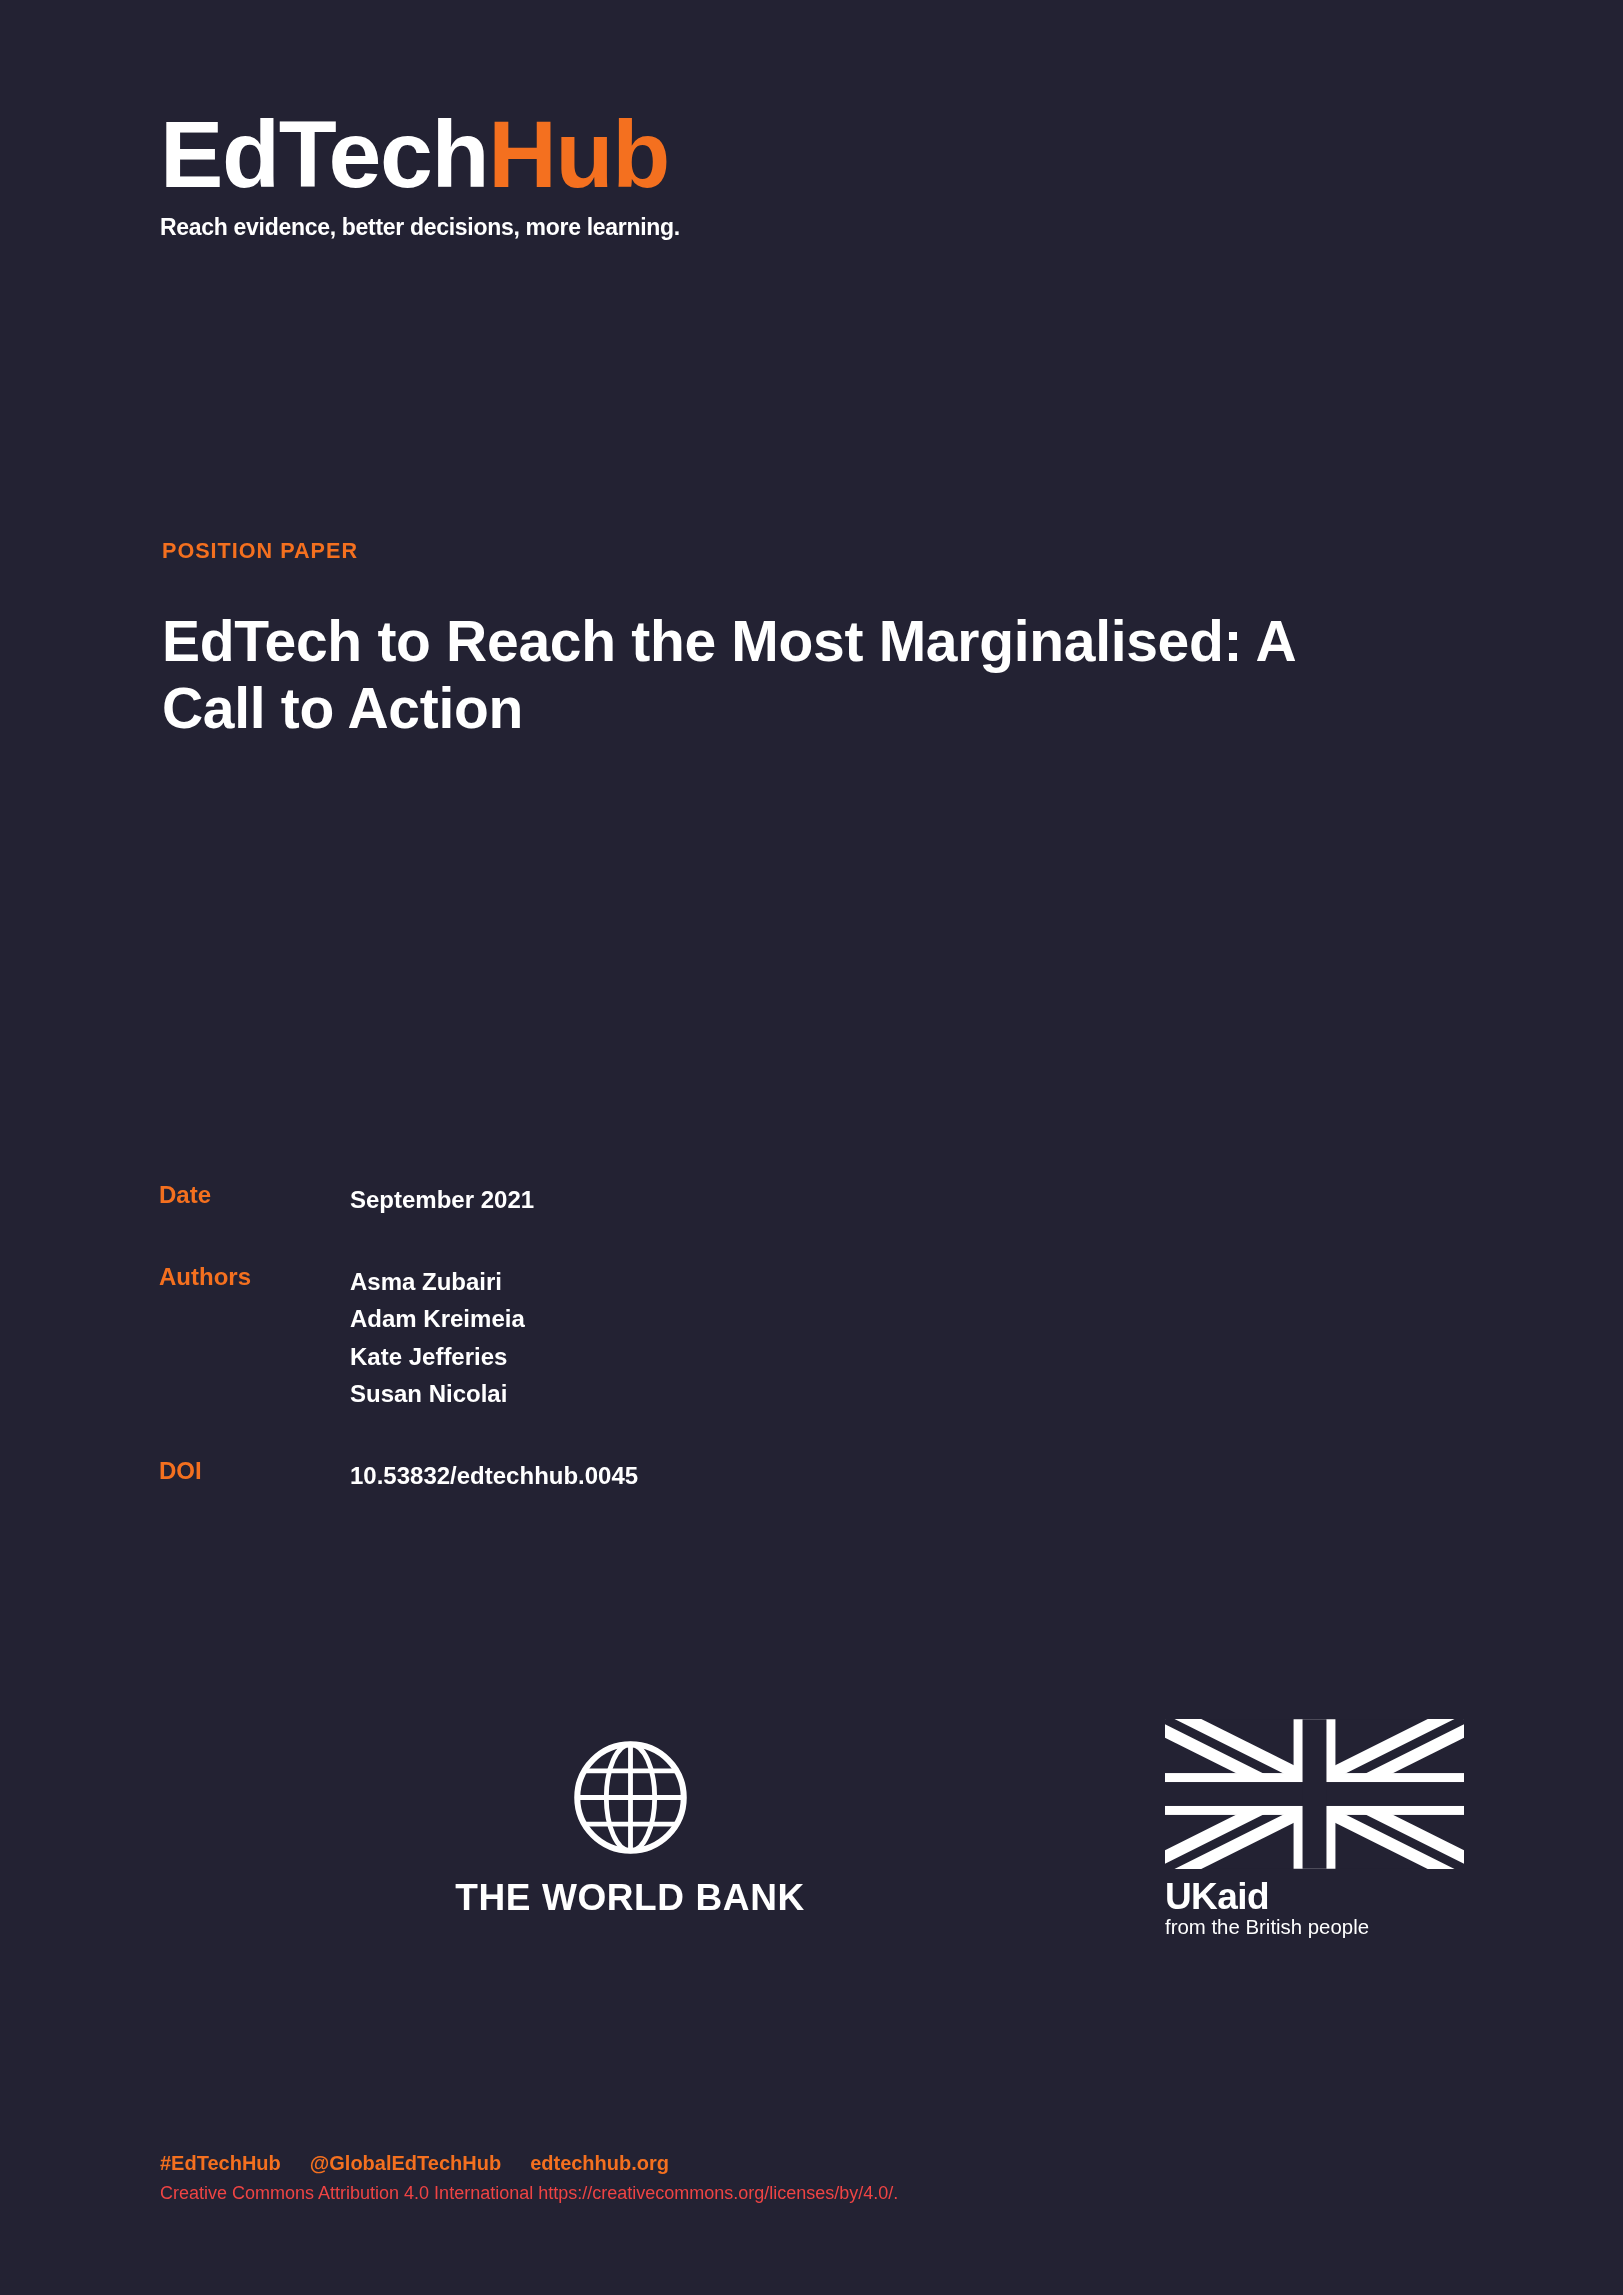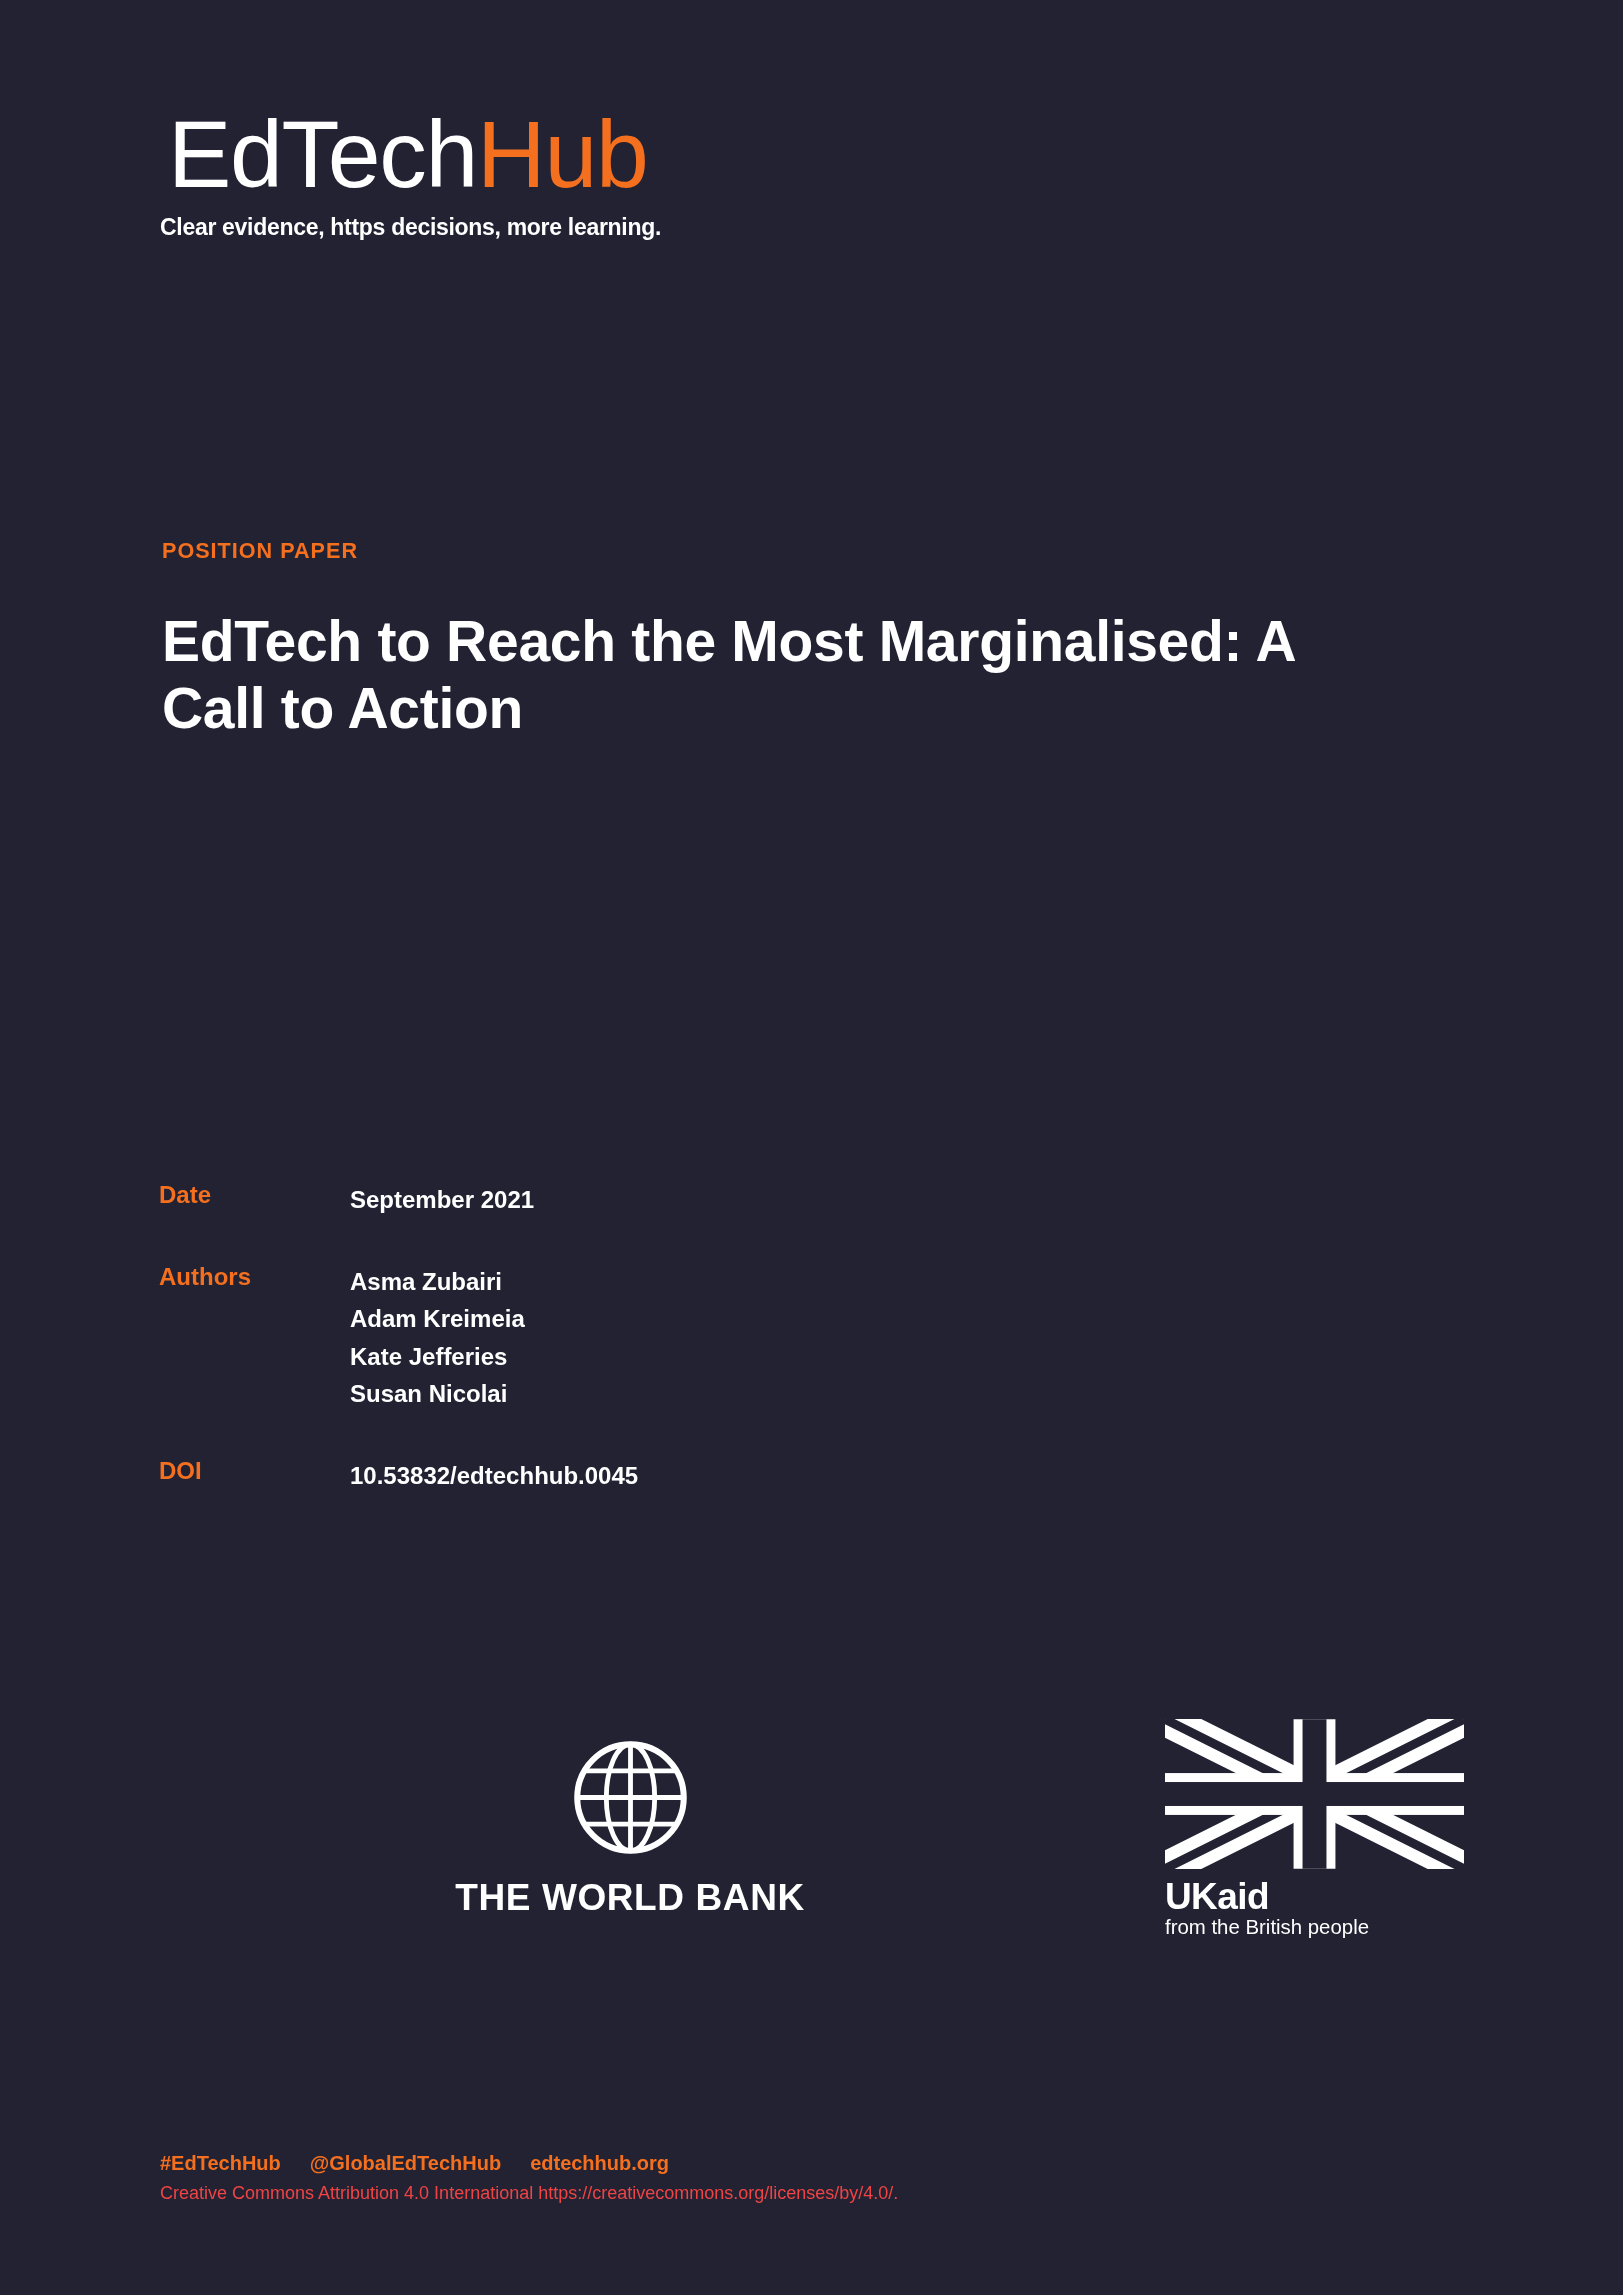--- a/index.html
+++ b/index.html
@@ -23,25 +23,24 @@
 
   
   .logo-block {
     position: absolute;
     left: 160px;
     top: 107px;
     width: 764px;
   }
   .logo-wordmark {
     font-size: 95px;
-    font-weight: normal;
+    font-weight: bold;
     letter-spacing: -1.3px;
     line-height: 1.0;
     white-space: nowrap;
-    margin-left: 8px;
   }
   .logo-ed { color: #ffffff; }
   .logo-hub { color: #f4701f; }
   .logo-tagline {
     margin-top: 11.5px;
     font-size: 23px;
     font-weight: bold;
     color: #ffffff;
     letter-spacing: -0.3px;
   }
@@ -170,21 +169,21 @@
     font-weight: normal;
   }
 </style>
 </head>
 <body>
 
 <div class="page">
 
   <div class="logo-block">
     <div class="logo-wordmark"><span class="logo-ed">EdTech</span><span class="logo-hub">Hub</span></div>
-    <div class="logo-tagline">Clear evidence, https decisions, more learning.</div>
+    <div class="logo-tagline">Reach evidence, better decisions, more learning.</div>
   </div>
 
   <div class="title-block">
     <div class="kicker">POSITION PAPER</div>
     <div class="main-title">EdTech to Reach the Most Marginalised: A Call to Action</div>
   </div>
 
   <div class="meta-block">
 
     <div class="meta-row">

